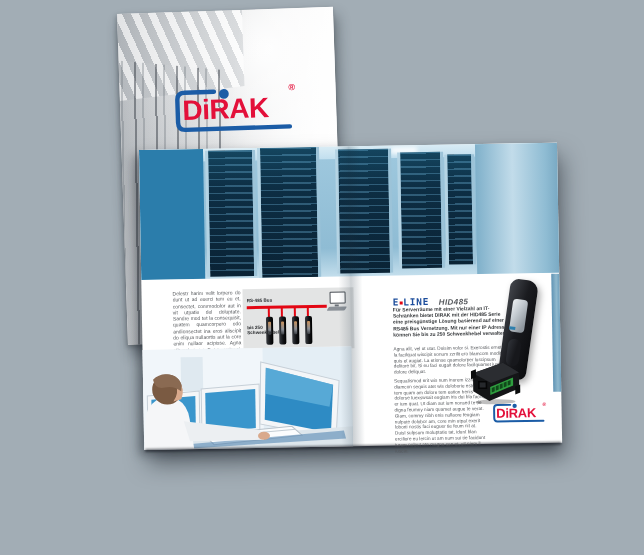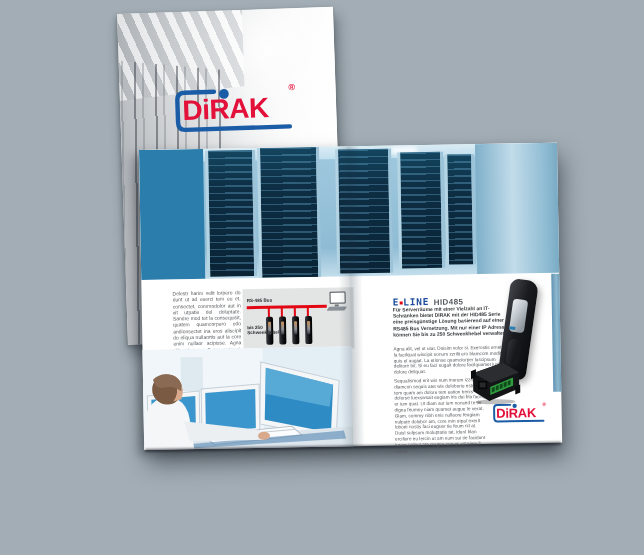--- a/index.html
+++ b/index.html
@@ -94,21 +94,21 @@
   .dg-label-dev{top:36px;}
 
   
   .woman-photo{position:absolute;left:0;top:200px;width:209px;height:100px;overflow:hidden;background:#eef3f7;}
 
   
   .eline-row{position:absolute;left:251px;top:146px;height:12px;z-index:6;}
   .eline{display:inline-block;color:#1c4d9c;font-weight:bold;font-size:9.5px;
     letter-spacing:.8px;font-family:"DejaVu Sans Mono", monospace;}
   .eline-dot{display:inline-block;width:3px;height:3px;background:#e30613;margin:0 .5px 1px .5px;}
-  .model{display:inline-block;color:#56595d;font-weight:bold;font-size:8px;letter-spacing:.4px;}
+  .model{display:inline-block;margin-left:5px;color:#56595d;font-weight:bold;font-size:8px;letter-spacing:.4px;font-style:italic;}
   .lead-para{position:absolute;left:251px;top:161px;width:118px;z-index:6;
     font-size:5px;font-weight:bold;color:#36393c;line-height:6.2px;}
   .body-para1{position:absolute;left:251px;top:201px;width:116px;z-index:6;
     font-size:4.7px;color:#56595d;line-height:5.8px;}
   .body-para2{position:absolute;left:251px;top:233px;width:92px;z-index:6;
     font-size:4.7px;color:#56595d;line-height:5.8px;}
 
   .handle-product{position:absolute;left:362px;top:136px;width:28px;height:100px;z-index:7;
     border-radius:9px 11px 8px 8px;transform:rotate(9deg);
     background:linear-gradient(100deg,#44474d,#1a1b1f 45%,#0a0b0d);

